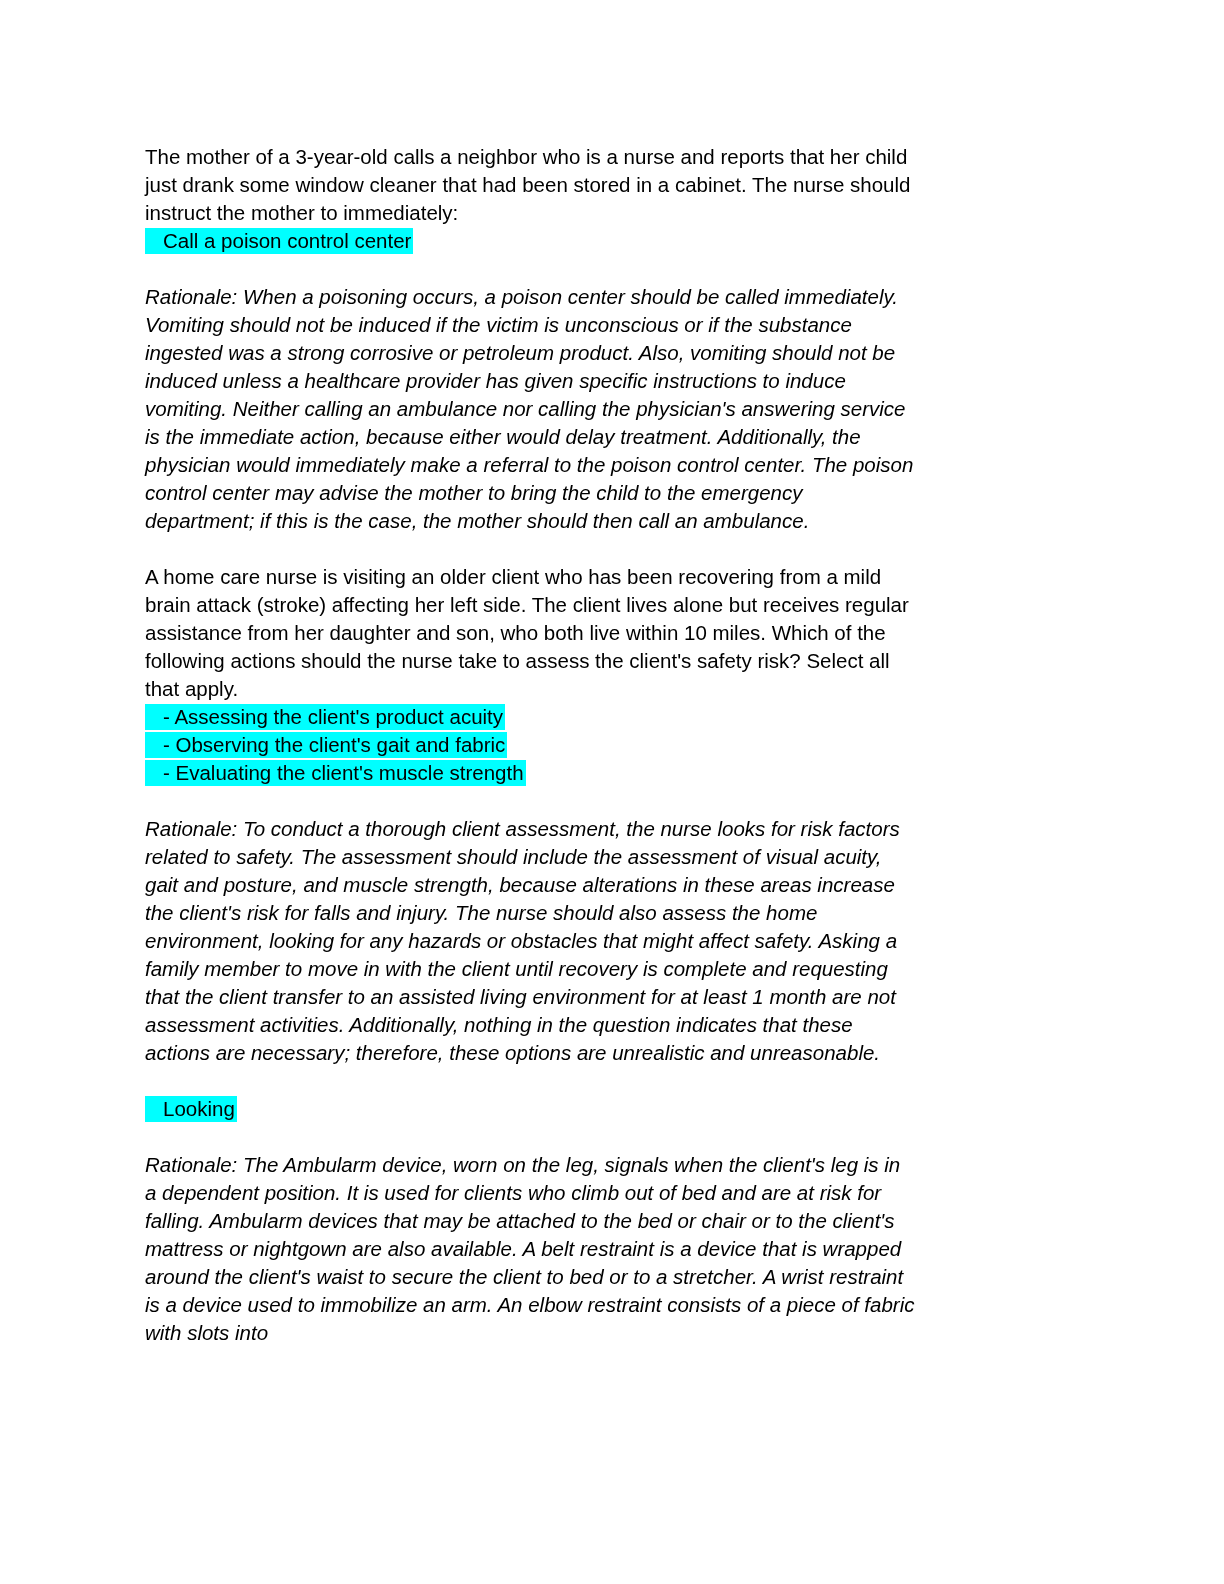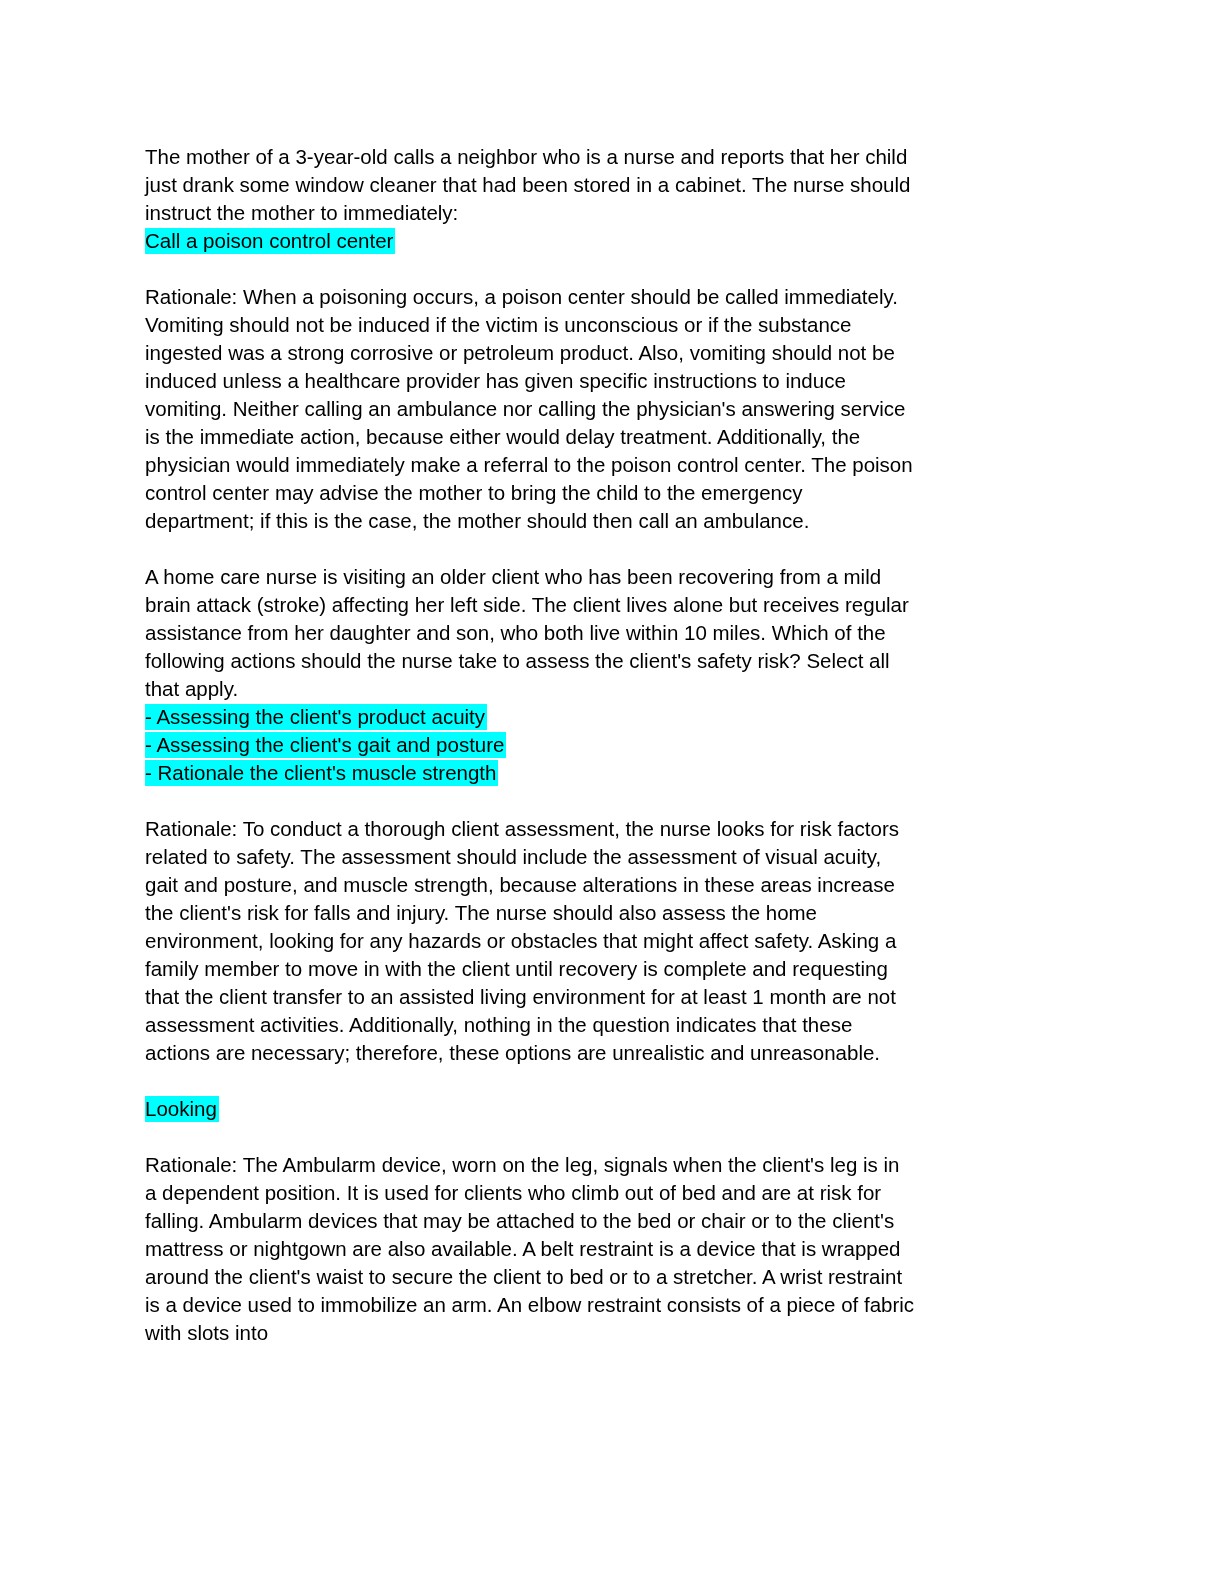--- a/index.html
+++ b/index.html
@@ -29,44 +29,45 @@
     line-height: 28px;
     font-style: normal;
   }
   .answer-line {
     margin: 0;
     font-size: 20.5px;
     line-height: 28px;
   }
   .hl {
     background: var(--hl, #00ffff);
-    padding: 1px 2px 2px 0;
+    padding: 1px 2px 2px 18px;
   }
   .rationale {
     margin: 28px 0 0 0;
     font-size: 20.5px;
     line-height: 28px;
+    font-style: italic;
   }
 </style>
 </head>
 <body style="background: rgb(255, 255, 255); color: rgb(0, 0, 0);">
 
 <div class="page">
 
   <section class="qa-block">
     <p class="question">The mother of a 3-year-old calls a neighbor who is a nurse and reports that her child just drank some window cleaner that had been stored in a cabinet. The nurse should instruct the mother to immediately:</p>
     <p class="answer-line"><span class="hl">Call a poison control center</span></p>
     <p class="rationale">Rationale: When a poisoning occurs, a poison center should be called immediately. Vomiting should not be induced if the victim is unconscious or if the substance ingested was a strong corrosive or petroleum product. Also, vomiting should not be induced unless a healthcare provider has given specific instructions to induce vomiting. Neither calling an ambulance nor calling the physician's answering service is the immediate action, because either would delay treatment. Additionally, the physician would immediately make a referral to the poison control center. The poison control center may advise the mother to bring the child to the emergency department; if this is the case, the mother should then call an ambulance.</p>
   </section>
 
   <section class="qa-block">
     <p class="question">A home care nurse is visiting an older client who has been recovering from a mild brain attack (stroke) affecting her left side. The client lives alone but receives regular assistance from her daughter and son, who both live within 10 miles. Which of the following actions should the nurse take to assess the client's safety risk? Select all that apply.</p>
     <p class="answer-line"><span class="hl">- Assessing the client's product acuity</span></p>
-    <p class="answer-line"><span class="hl">- Assessing the client's gait and posture</span></p>
-    <p class="answer-line"><span class="hl">- Rationale the client's muscle strength</span></p>
+    <p class="answer-line"><span class="hl">- Observing the client's gait and fabric</span></p>
+    <p class="answer-line"><span class="hl">- Evaluating the client's muscle strength</span></p>
     <p class="rationale">Rationale: To conduct a thorough client assessment, the nurse looks for risk factors related to safety. The assessment should include the assessment of visual acuity, gait and posture, and muscle strength, because alterations in these areas increase the client's risk for falls and injury. The nurse should also assess the home environment, looking for any hazards or obstacles that might affect safety. Asking a family member to move in with the client until recovery is complete and requesting that the client transfer to an assisted living environment for at least 1 month are not assessment activities. Additionally, nothing in the question indicates that these actions are necessary; therefore, these options are unrealistic and unreasonable.</p>
   </section>
 
   <section class="qa-block">
     <p class="answer-line"><span class="hl">Looking</span></p>
     <p class="rationale">Rationale: The Ambularm device, worn on the leg, signals when the client's leg is in a dependent position. It is used for clients who climb out of bed and are at risk for falling. Ambularm devices that may be attached to the bed or chair or to the client's mattress or nightgown are also available. A belt restraint is a device that is wrapped around the client's waist to secure the client to bed or to a stretcher. A wrist restraint is a device used to immobilize an arm. An elbow restraint consists of a piece of fabric with slots into</p>
   </section>
 
 </div>
 

